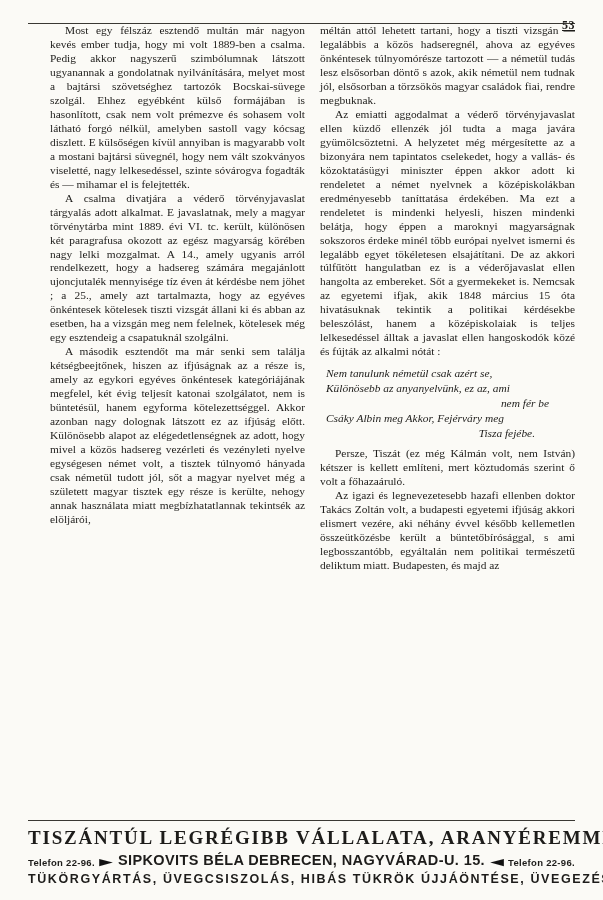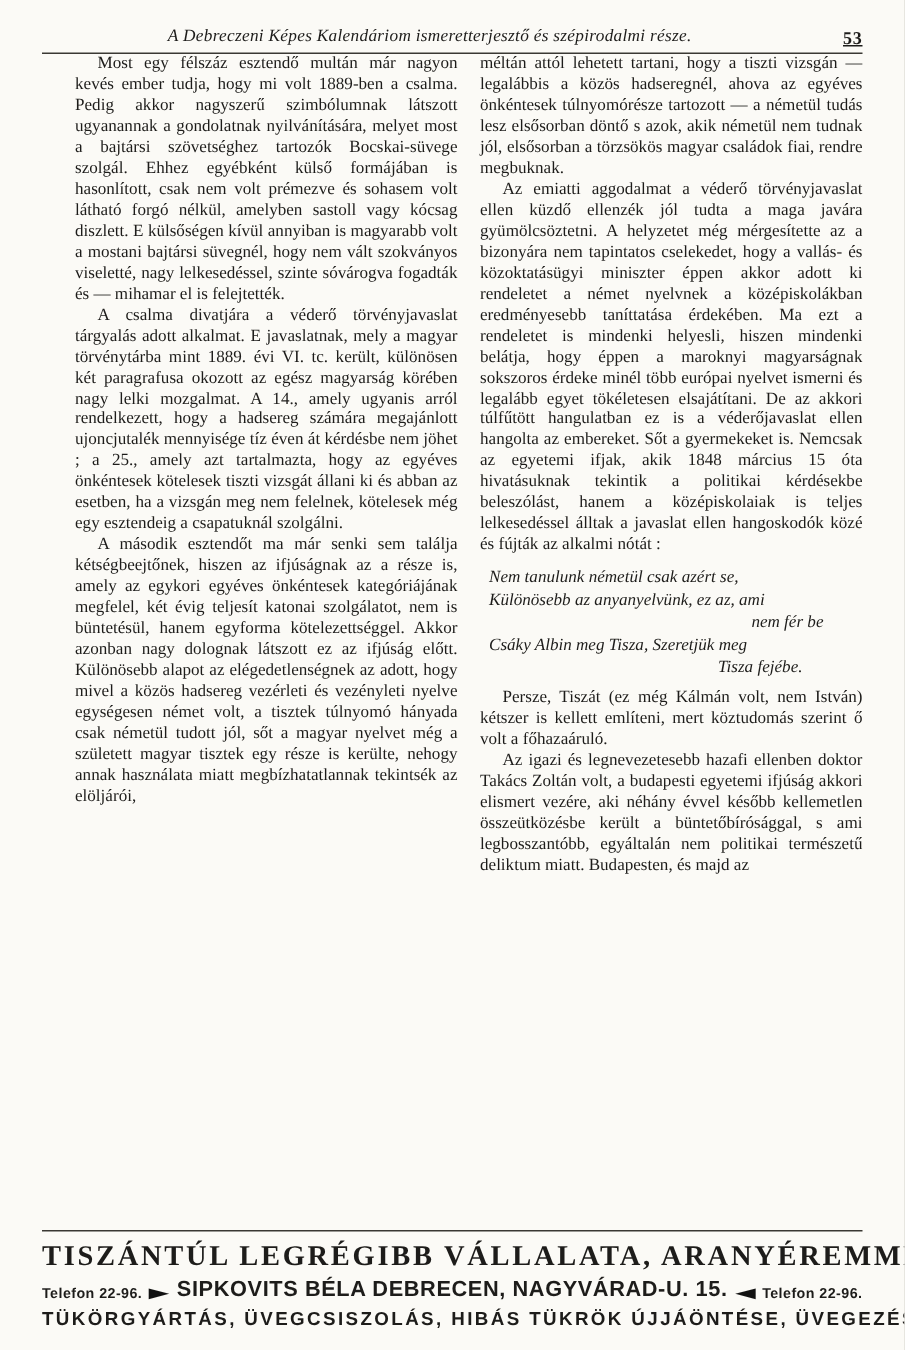--- a/index.html
+++ b/index.html
@@ -64,41 +64,40 @@
     text-align:center;font-weight:bold;font-size:12.5px;
     letter-spacing:1.6px;margin-top:4px;white-space:nowrap;
   }
 </style>
 </head>
 <body>
 
 <div class="page">
 
   <div class="header">
-    <span class="header-title">A Debreczeni Képes Kalendáriom ismeretterjesztő és szépirodalmi része.</span>
     <span class="page-number">53</span>
   </div>
 
 
   <div class="columns">
 
     <div class="col">
       <p>Most egy félszáz esztendő multán már nagyon kevés ember tudja, hogy mi volt 1889-ben a csalma. Pedig akkor nagyszerű szimbólumnak látszott ugyanannak a gondolatnak nyilvánítására, melyet most a bajtársi szövetséghez tartozók Bocskai-süvege szolgál. Ehhez egyébként külső formájában is hasonlított, csak nem volt prémezve és sohasem volt látható forgó nélkül, amelyben sastoll vagy kócsag diszlett. E külsőségen kívül annyiban is magyarabb volt a mostani bajtársi süvegnél, hogy nem vált szokványos viseletté, nagy lelkesedéssel, szinte sóvárogva fogadták és — mihamar el is felejtették.</p>
       <p>A csalma divatjára a véderő törvényjavaslat tárgyalás adott alkalmat. E javaslatnak, mely a magyar törvénytárba mint 1889. évi VI. tc. került, különösen két paragrafusa okozott az egész magyarság körében nagy lelki mozgalmat. A 14., amely ugyanis arról rendelkezett, hogy a hadsereg számára megajánlott ujoncjutalék mennyisége tíz éven át kérdésbe nem jöhet ; a 25., amely azt tartalmazta, hogy az egyéves önkéntesek kötelesek tiszti vizsgát állani ki és abban az esetben, ha a vizsgán meg nem felelnek, kötelesek még egy esztendeig a csapatuknál szolgálni.</p>
       <p>A második esztendőt ma már senki sem találja kétségbeejtőnek, hiszen az ifjúságnak az a része is, amely az egykori egyéves önkéntesek kategóriájának megfelel, két évig teljesít katonai szolgálatot, nem is büntetésül, hanem egyforma kötelezettséggel. Akkor azonban nagy dolognak látszott ez az ifjúság előtt. Különösebb alapot az elégedetlenségnek az adott, hogy mivel a közös hadsereg vezérleti és vezényleti nyelve egységesen német volt, a tisztek túlnyomó hányada csak németül tudott jól, sőt a magyar nyelvet még a született magyar tisztek egy része is kerülte, nehogy annak használata miatt megbízhatatlannak tekintsék az elöljárói,</p>
     </div>
 
     <div class="col">
       <p class="no-indent">méltán attól lehetett tartani, hogy a tiszti vizsgán — legalábbis a közös hadseregnél, ahova az egyéves önkéntesek túlnyomórésze tartozott — a németül tudás lesz elsősorban döntő s azok, akik németül nem tudnak jól, elsősorban a törzsökös magyar családok fiai, rendre megbuknak.</p>
       <p>Az emiatti aggodalmat a véderő törvényjavaslat ellen küzdő ellenzék jól tudta a maga javára gyümölcsöztetni. A helyzetet még mérgesítette az a bizonyára nem tapintatos cselekedet, hogy a vallás- és közoktatásügyi miniszter éppen akkor adott ki rendeletet a német nyelvnek a középiskolákban eredményesebb taníttatása érdekében. Ma ezt a rendeletet is mindenki helyesli, hiszen mindenki belátja, hogy éppen a maroknyi magyarságnak sokszoros érdeke minél több európai nyelvet ismerni és legalább egyet tökéletesen elsajátítani. De az akkori túlfűtött hangulatban ez is a véderőjavaslat ellen hangolta az embereket. Sőt a gyermekeket is. Nemcsak az egyetemi ifjak, akik 1848 március 15 óta hivatásuknak tekintik a politikai kérdésekbe beleszólást, hanem a középiskolaiak is teljes lelkesedéssel álltak a javaslat ellen hangoskodók közé és fújták az alkalmi nótát :</p>
       <div class="verse">
         <div class="vl">Nem tanulunk németül csak azért se,</div>
         <div class="vl">Különösebb az anyanyelvünk, ez az, ami</div>
         <div class="vl vr">nem fér be</div>
-        <div class="vl">Csáky Albin meg Tisza, Szeretjük meg</div>
+        <div class="vl">Csáky Albin meg Akkor, Fejérváry meg</div>
         <div class="vl vr vr2">Tisza fejébe.</div>
       </div>
       <p>Persze, Tiszát (ez még Kálmán volt, nem István) kétszer is kellett említeni, mert köztudomás szerint ő volt a főhazaáruló.</p>
       <p>Az igazi és legnevezetesebb hazafi ellenben doktor Takács Zoltán volt, a budapesti egyetemi ifjúság akkori elismert vezére, aki néhány évvel később kellemetlen összeütközésbe került a büntetőbírósággal, s ami legbosszantóbb, egyáltalán nem politikai természetű deliktum miatt. Budapesten, és majd az</p>
     </div>
 
   </div>
 
   <div class="ad">
     <div class="ad-line1">TISZÁNTÚL LEGRÉGIBB VÁLLALATA, ARANYÉREMMEL KITÜNTETVE</div>

